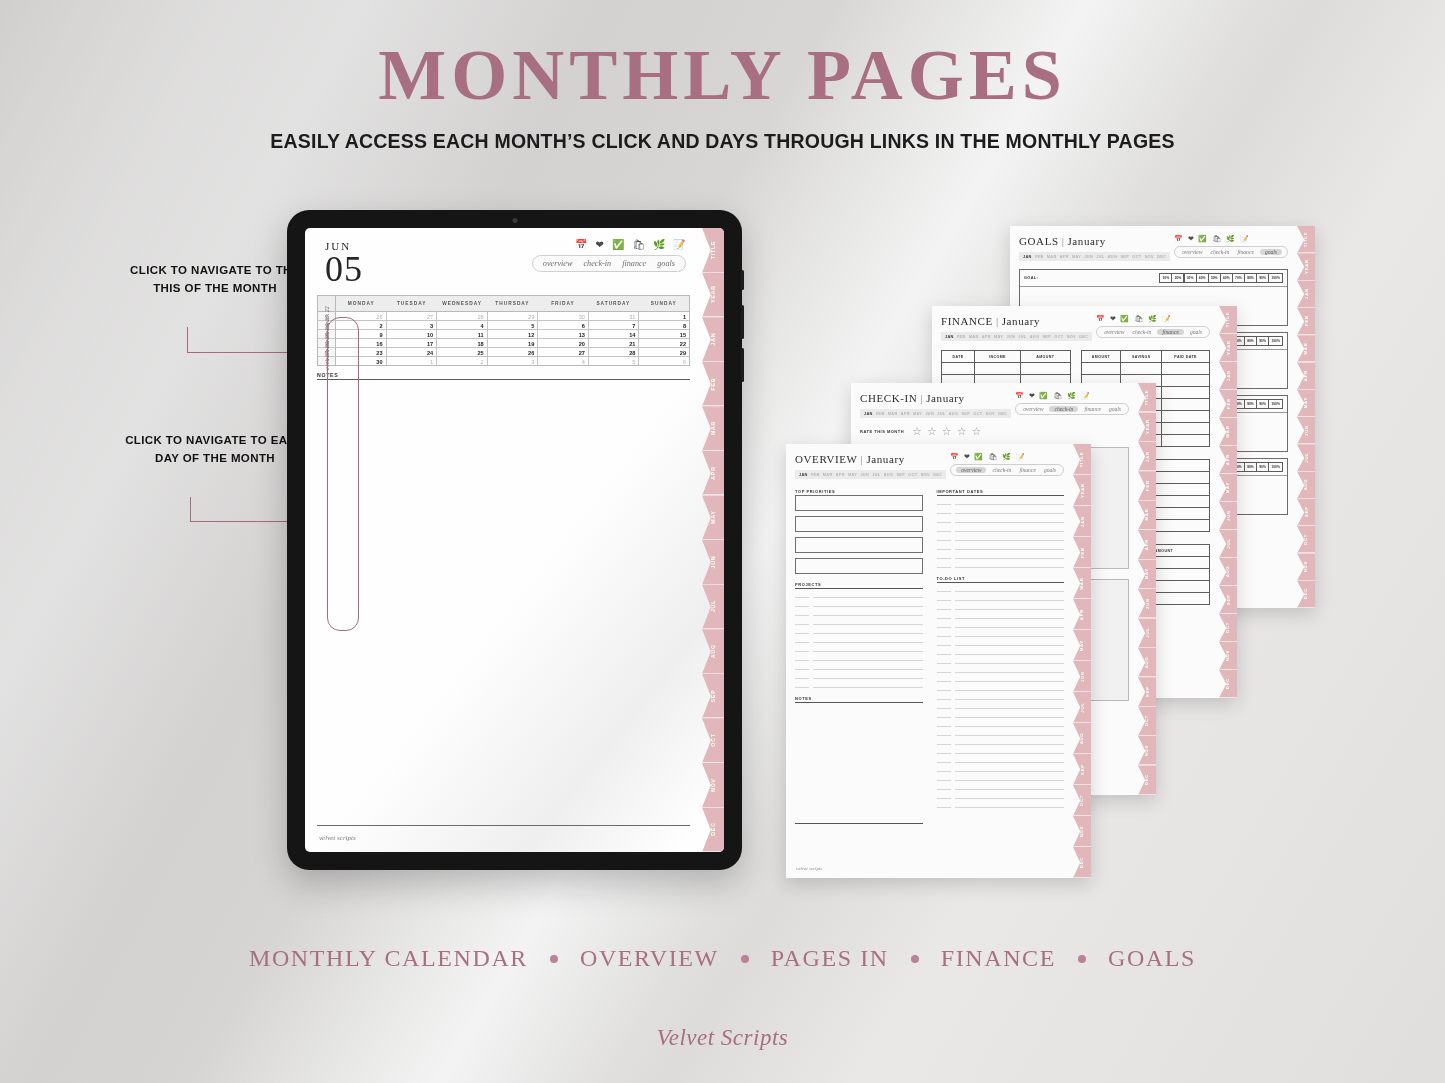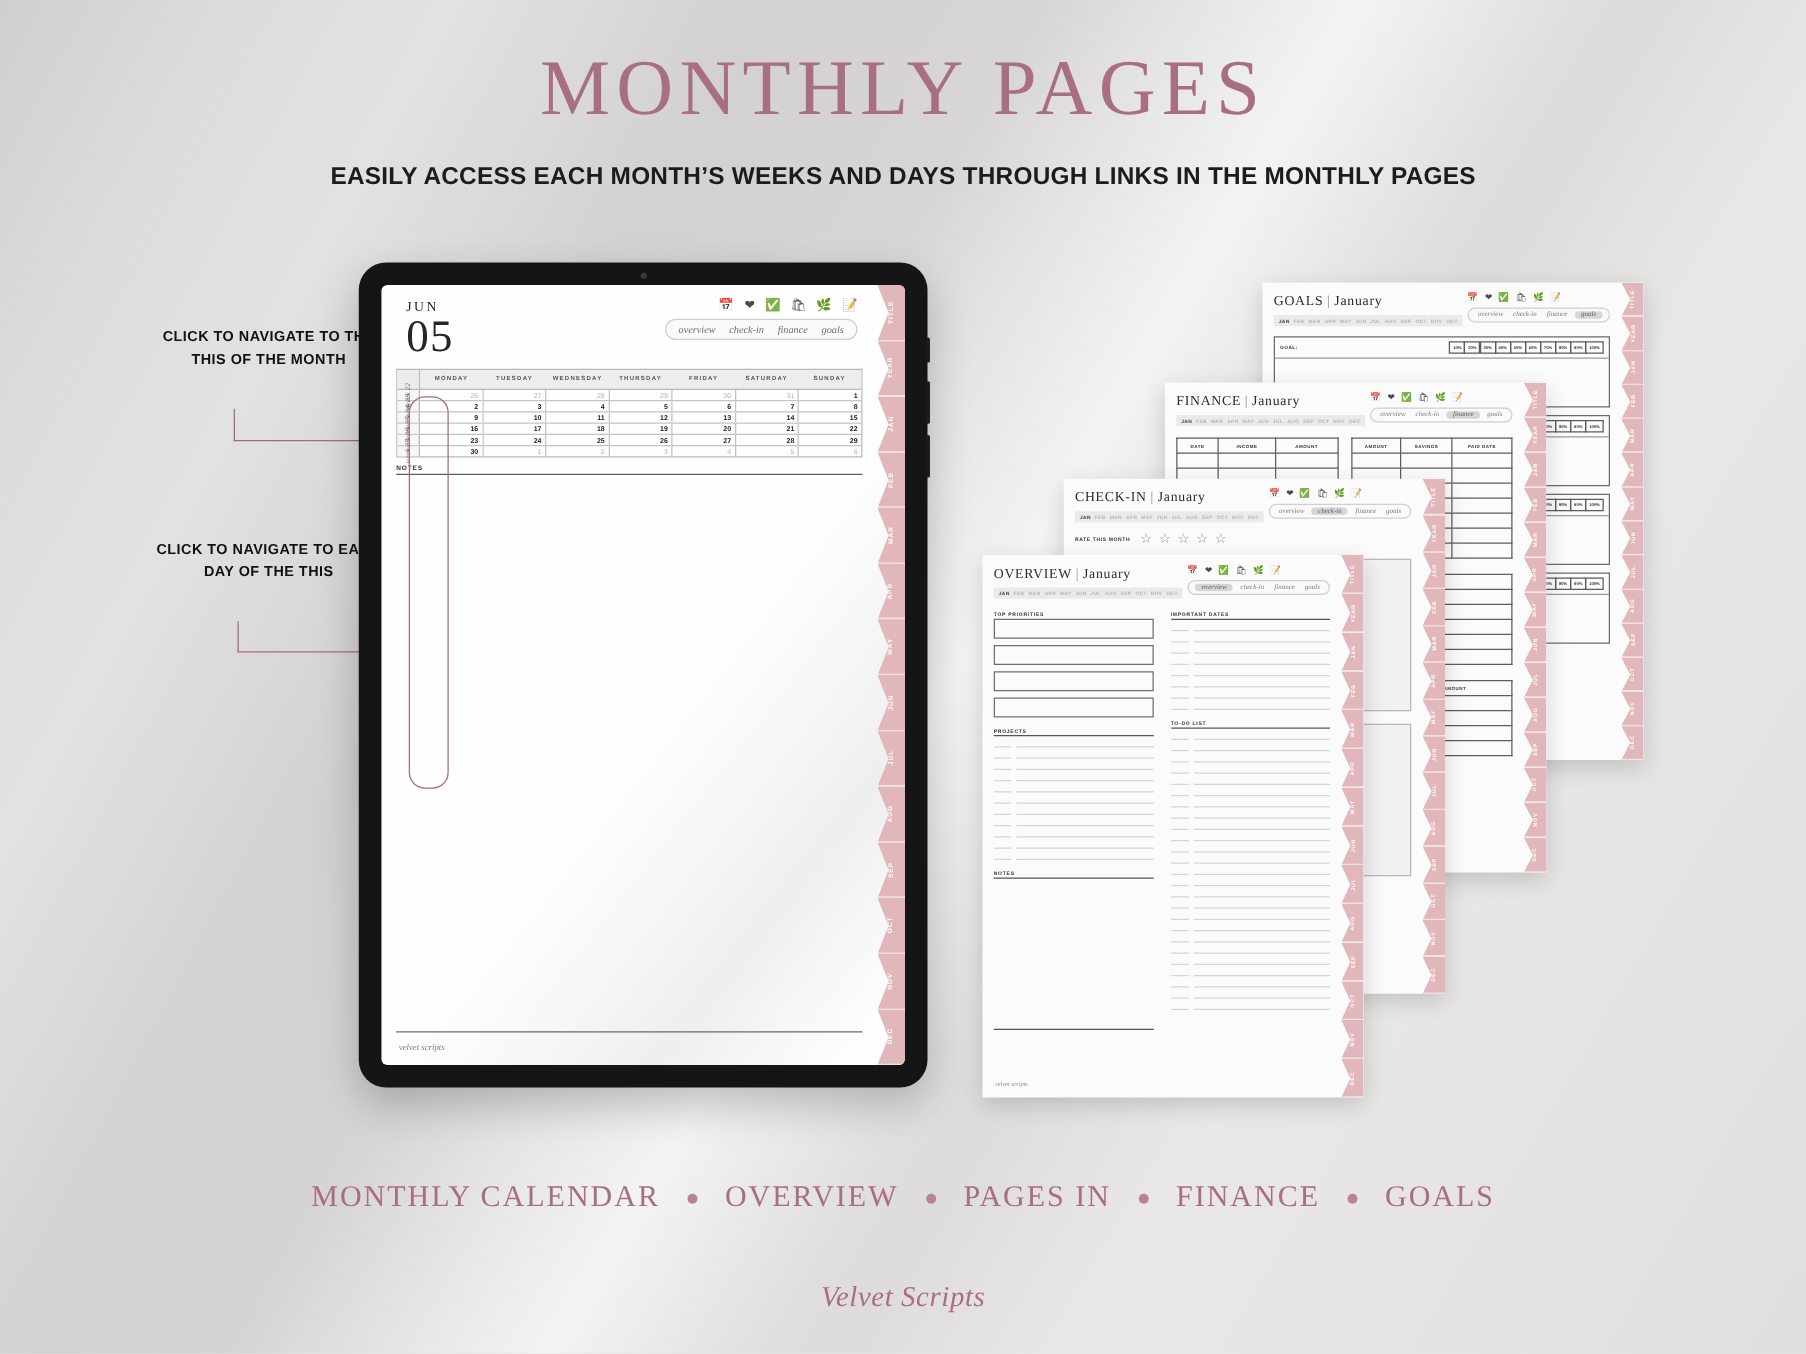--- a/index.html
+++ b/index.html
@@ -17,21 +17,21 @@
     position:absolute;inset:0;pointer-events:none;
     background:
       linear-gradient(121deg, rgba(255,255,255,0) 40%, rgba(255,255,255,0.7) 52%, rgba(255,255,255,0) 63%),
       linear-gradient(121deg, rgba(160,158,158,0.22) 60%, rgba(255,255,255,0) 72%);
   }
 
   
   .title{
     position:absolute;top:34px;left:0;width:100%;text-align:center;
     font-family:"Liberation Serif", serif;
-    font-size:63px;letter-spacing:5px;color:#a86f82;font-weight:400;
+    font-size:72px;letter-spacing:5px;color:#a86f82;font-weight:700;
   }
   .subtitle{
     position:absolute;top:130px;left:0;width:100%;text-align:center;
     font-size:19.5px;font-weight:bold;letter-spacing:0.2px;color:#1c1c1c;
   }
 
   
   .callout{position:absolute;font-size:11.5px;font-weight:bold;letter-spacing:0.4px;color:#111;text-align:center;line-height:1.55;}
   .co1{left:100px;top:262px;width:230px;}
   .co2{left:100px;top:432px;width:230px;}
@@ -161,33 +161,33 @@
     position:absolute;top:1025px;left:0;width:100%;text-align:center;
     font-family:"Liberation Serif",serif;font-style:italic;font-size:23px;color:#a86f82;letter-spacing:0.5px;
   }
 </style>
 </head>
 <body>
 
 <div class="bgsheen"></div>
 
 <div class="title">MONTHLY PAGES</div>
-<div class="subtitle">EASILY ACCESS EACH MONTH’S WEEKS AND DAYS THROUGH LINKS IN THE MONTHLY PAGES</div>
+<div class="subtitle">EASILY ACCESS EACH MONTH’S CLICK AND DAYS THROUGH LINKS IN THE MONTHLY PAGES</div>
 
 <div class="callout co1">
   <div>CLICK TO NAVIGATE TO THE</div>
   <div>THIS OF THE MONTH</div>
 </div>
 <div class="leader lead1-v"></div>
 <div class="leader lead1-h"></div>
 <div class="arrow1"></div>
 
 <div class="callout co2">
   <div>CLICK TO NAVIGATE TO EACH</div>
-  <div>DAY OF THE THIS</div>
+  <div>DAY OF THE MONTH</div>
 </div>
 <div class="leader lead2-v"></div>
 <div class="leader lead2-h"></div>
 <div class="arrow2"></div>
 
 <div class="sheet" style="left:1010px;top:226px;width:305px;height:382px;">
   <div class="sp">
     <div class="sp-top">
       <div>
         <div class="sp-title">

